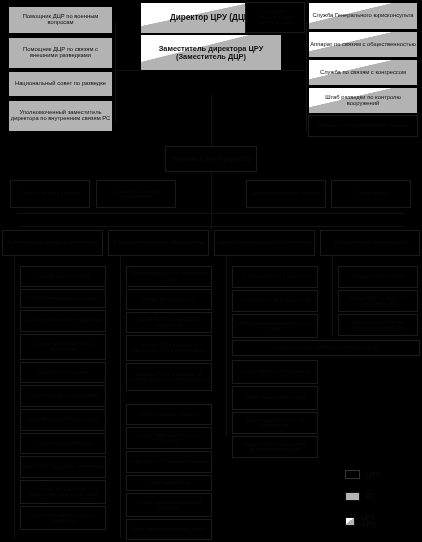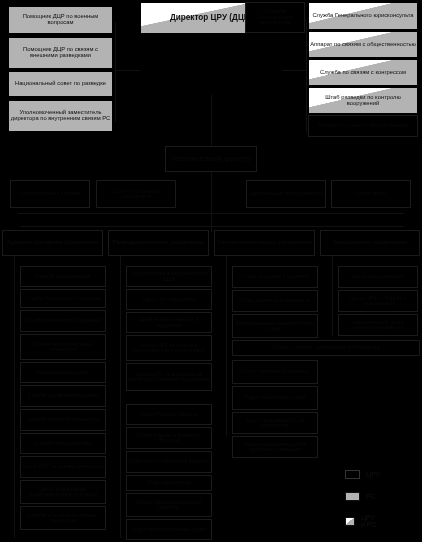--- a/index.html
+++ b/index.html
@@ -60,20 +60,23 @@
   <div class="box f-rs t10" style="left:8px;top:71px;width:105px;height:26px;">
       <span>Национальный совет по разведке</span>
     </div>
   <div class="box f-rs t10" style="left:8px;top:100px;width:105px;height:32px;">
       <span>Уполномоченный заместитель директора по внутренним связям РС</span>
     </div>
 
   <div class="box f-both t13" style="left:140px;top:2px;width:142px;height:32px;">
       <span>Директор ЦРУ (ДЦР)</span>
     </div>
+  <div class="box f-both t12" style="left:140px;top:34px;width:142px;height:37px;">
+      <span>Заместитель директора ЦРУ (Заместитель ДЦР)</span>
+    </div>
 
   <div class="box f-cia t10" style="left:245px;top:2px;width:60px;height:31px;">
       <span>Служба Генерального инспектора</span>
     </div>
 
   <div class="box f-both t10" style="left:308px;top:2px;width:110px;height:28px;">
       <span>Служба Генерального юрисконсульта</span>
     </div>
   <div class="box f-both t10" style="left:308px;top:31px;width:110px;height:27px;">
       <span>Аппарат по связям с общественностью</span>

